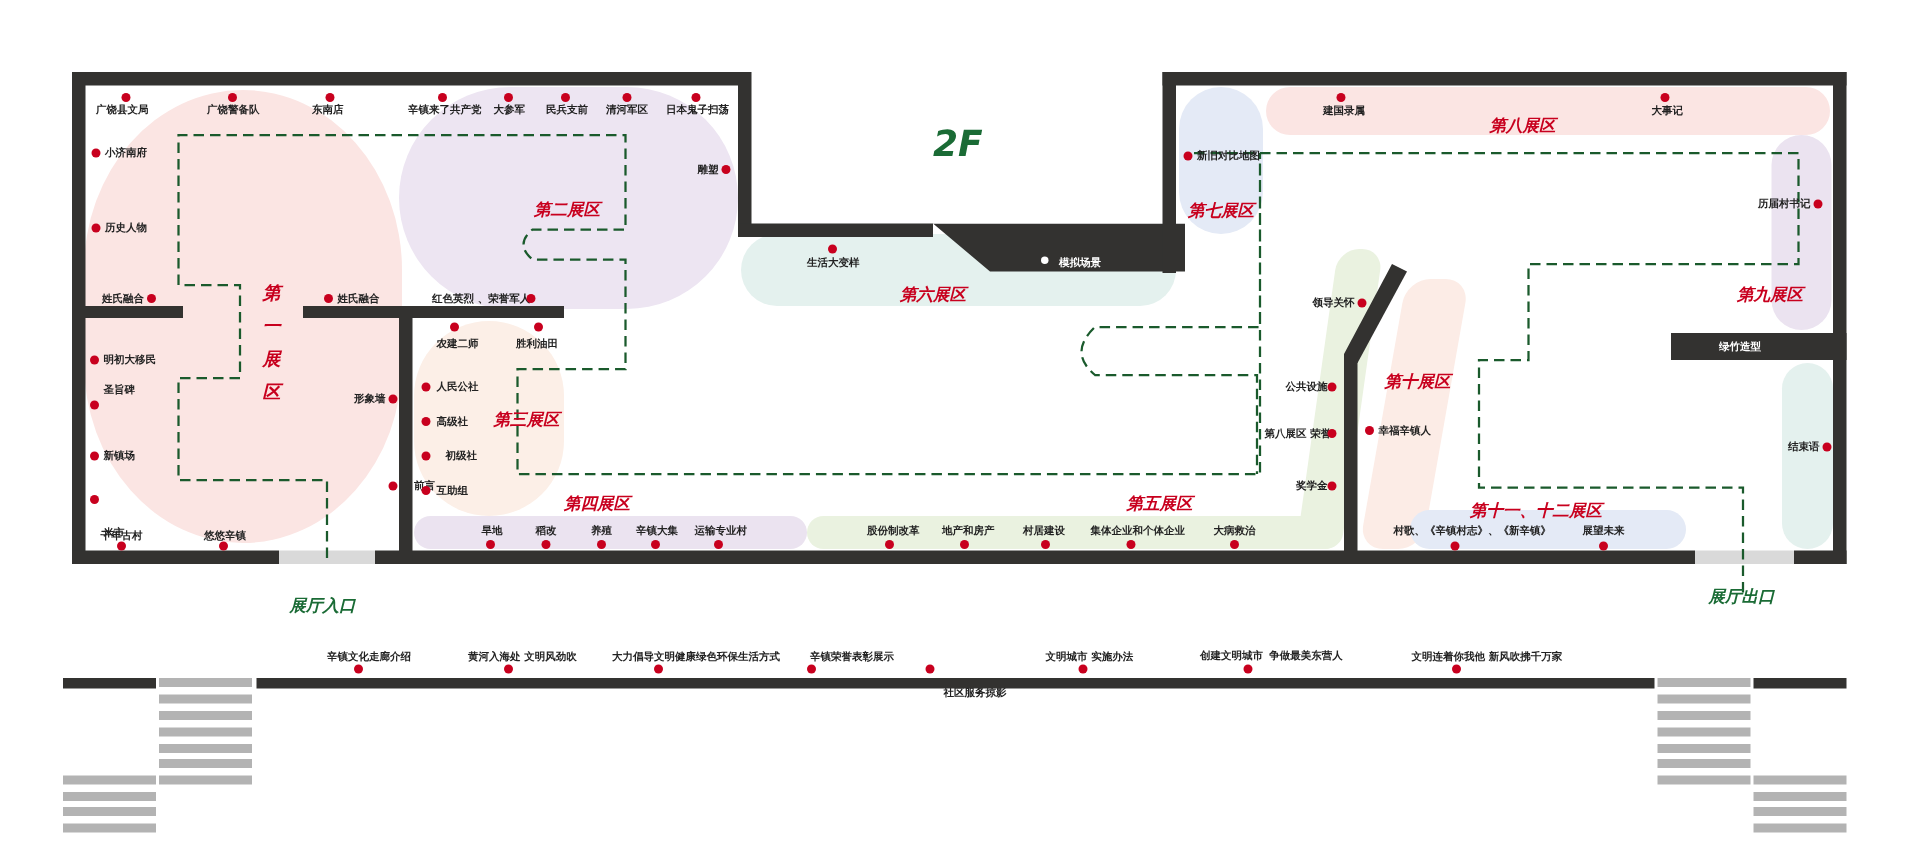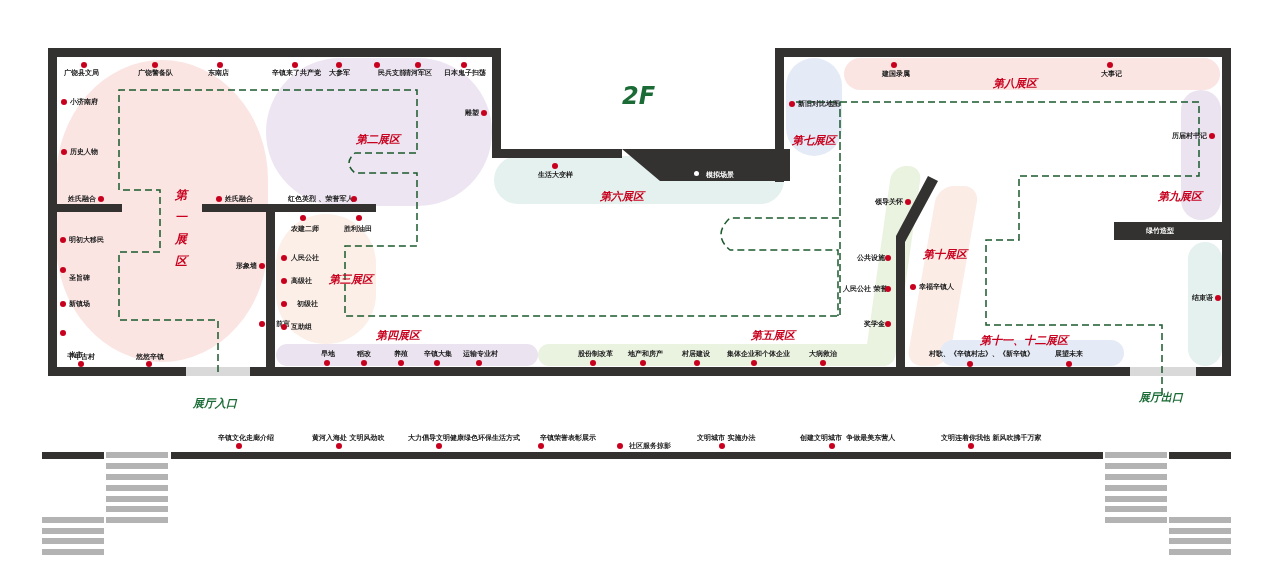--- a/index.html
+++ b/index.html
@@ -92,21 +92,21 @@
   <div class="lbl" style="left:64px;top:69px;">广饶县文局</div>
   <div class="dot" style="left:152px;top:62px;"></div>
   <div class="lbl" style="left:138px;top:69px;">广饶警备队</div>
   <div class="dot" style="left:217px;top:62px;"></div>
   <div class="lbl" style="left:208px;top:69px;">东南店</div>
   <div class="dot" style="left:292px;top:62px;"></div>
   <div class="lbl" style="left:272px;top:69px;">辛镇来了共产党</div>
   <div class="dot" style="left:336px;top:62px;"></div>
   <div class="lbl" style="left:329px;top:69px;">大参军</div>
   <div class="dot" style="left:374px;top:62px;"></div>
-  <div class="lbl" style="left:364px;top:69px;margin-left:14px;">民兵支前</div>
+  <div class="lbl" style="left:364px;top:69px;">民兵支前</div>
   <div class="dot" style="left:415px;top:62px;"></div>
   <div class="lbl" style="left:404px;top:69px;">清河军区</div>
   <div class="dot" style="left:461px;top:62px;"></div>
   <div class="lbl" style="left:444px;top:69px;">日本鬼子扫荡</div>
 
   <div class="lbl" style="left:465px;top:109px;">雕塑</div>
   <div class="dot" style="left:481px;top:110px;"></div>
 
   <div class="dot" style="left:61px;top:99px;"></div>
   <div class="lbl" style="left:70px;top:98px;">小济南府</div>
@@ -115,21 +115,21 @@
   <div class="lbl" style="left:68px;top:195px;">姓氏融合</div>
   <div class="dot" style="left:98px;top:196px;"></div>
   <div class="dot" style="left:216px;top:196px;"></div>
   <div class="lbl" style="left:225px;top:195px;">姓氏融合</div>
   <div class="lbl" style="left:288px;top:195px;">红色英烈 、荣誉军人</div>
   <div class="dot" style="left:351px;top:196px;"></div>
 
   <div class="dot" style="left:60px;top:237px;"></div>
   <div class="lbl" style="left:69px;top:236px;">明初大移民</div>
   <div class="dot" style="left:60px;top:267px;"></div>
-  <div class="lbl" style="left:69px;top:274px;text-align:right;">圣旨碑</div>
+  <div class="lbl" style="left:69px;top:256px;text-align:right;">圣旨碑</div>
   <div class="dot" style="left:60px;top:301px;"></div>
   <div class="lbl" style="left:69px;top:300px;">新镇场</div>
   <div class="dot" style="left:60px;top:330px;"></div>
   <div class="lbl" style="left:69px;top:319px;margin-top:32px;">米市</div>
   <div class="lbl" style="left:67px;top:353px;">千年古村</div>
   <div class="dot" style="left:78px;top:361px;"></div>
   <div class="lbl" style="left:136px;top:353px;">悠悠辛镇</div>
   <div class="dot" style="left:146px;top:361px;"></div>
   <div class="lbl" style="left:236px;top:262px;">形象墙</div>
   <div class="dot" style="left:259px;top:263px;"></div>
@@ -168,21 +168,21 @@
   <div class="dot" style="left:694px;top:360px;"></div>
   <div class="lbl" style="left:727px;top:350px;">集体企业和个体企业</div>
   <div class="dot" style="left:751px;top:360px;"></div>
   <div class="lbl" style="left:809px;top:350px;">大病救治</div>
   <div class="dot" style="left:820px;top:360px;"></div>
 
   <div class="lbl" style="left:875px;top:198px;">领导关怀</div>
   <div class="dot" style="left:905px;top:199px;"></div>
   <div class="lbl" style="left:857px;top:254px;">公共设施</div>
   <div class="dot" style="left:885px;top:255px;"></div>
-  <div class="lbl" style="left:843px;top:285px;">人民公社 荣誉</div>
+  <div class="lbl" style="left:843px;top:285px;">第八展区 荣誉</div>
   <div class="dot" style="left:885px;top:286px;"></div>
   <div class="lbl" style="left:864px;top:320px;">奖学金</div>
   <div class="dot" style="left:885px;top:321px;"></div>
 
   <div class="dot" style="left:552px;top:163px;"></div>
   <div class="lbl" style="left:538px;top:171px;">生活大变样</div>
   <div class="dot" style="left:694px;top:171px;background:#ffffff;width:5px;height:5px;"></div>
   <div class="wlbl" style="left:706px;top:170px;">模拟场景</div>
 
   <div class="dot" style="left:789px;top:101px;"></div>
@@ -212,21 +212,21 @@
 
 
   <div class="lbl" style="left:218px;top:434px;">辛镇文化走廊介绍</div>
   <div class="dot" style="left:236px;top:443px;"></div>
   <div class="lbl" style="left:312px;top:434px;">黄河入海处  文明风劲吹</div>
   <div class="dot" style="left:336px;top:443px;"></div>
   <div class="lbl" style="left:408px;top:434px;">大力倡导文明健康绿色环保生活方式</div>
   <div class="dot" style="left:436px;top:443px;"></div>
   <div class="lbl" style="left:540px;top:434px;">辛镇荣誉表彰展示</div>
   <div class="dot" style="left:538px;top:443px;"></div>
-  <div class="lbl" style="left:629px;top:442px;">社区服务掠影</div>
+  <div class="lbl" style="left:629px;top:458px;">社区服务掠影</div>
   <div class="dot" style="left:617px;top:443px;"></div>
   <div class="lbl" style="left:697px;top:434px;">文明城市 实施办法</div>
   <div class="dot" style="left:719px;top:443px;"></div>
   <div class="lbl" style="left:800px;top:434px;font-family:Liberation Mono, monospace;">创建文明城市  争做最美东营人</div>
   <div class="dot" style="left:829px;top:443px;"></div>
   <div class="lbl" style="left:941px;top:434px;">文明连着你我他  新风吹拂千万家</div>
   <div class="dot" style="left:968px;top:443px;"></div>
 
   <div class="wall" style="left:42px;top:452px;width:62px;height:7px;"></div>
   <div class="wall" style="left:171px;top:452px;width:932px;height:7px;"></div>

